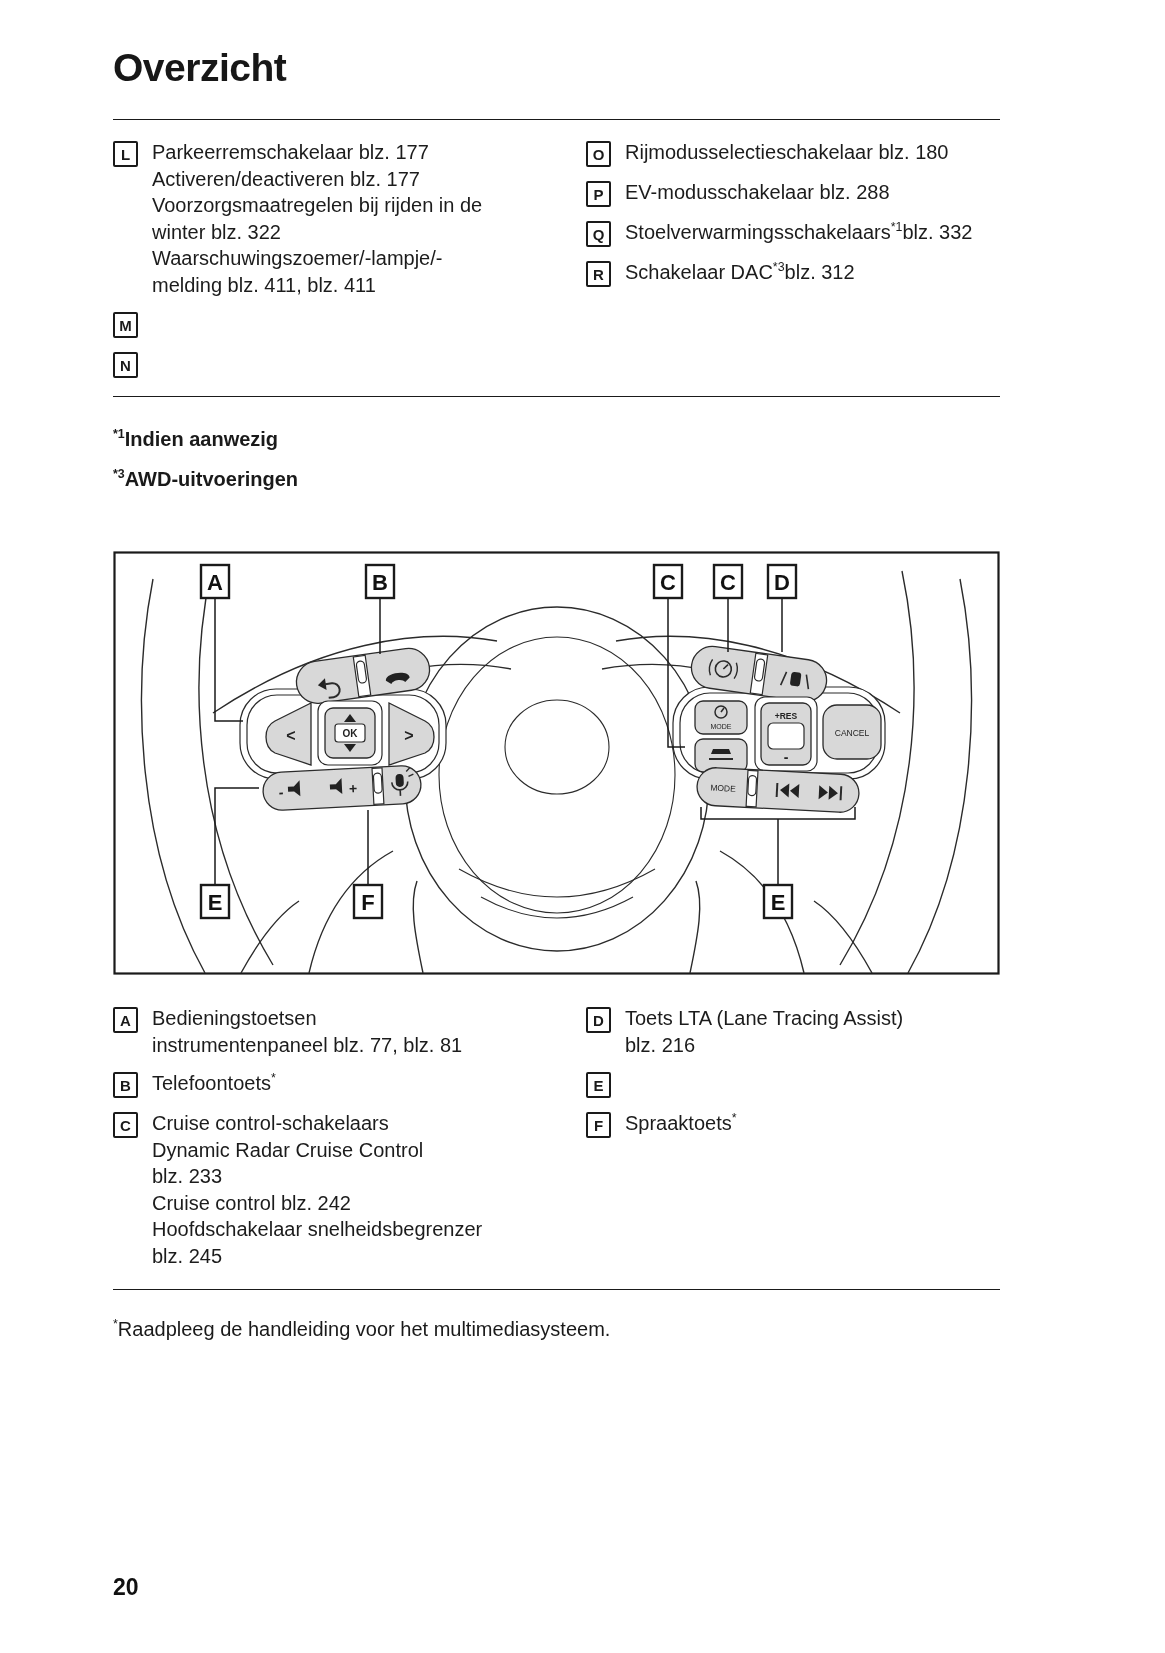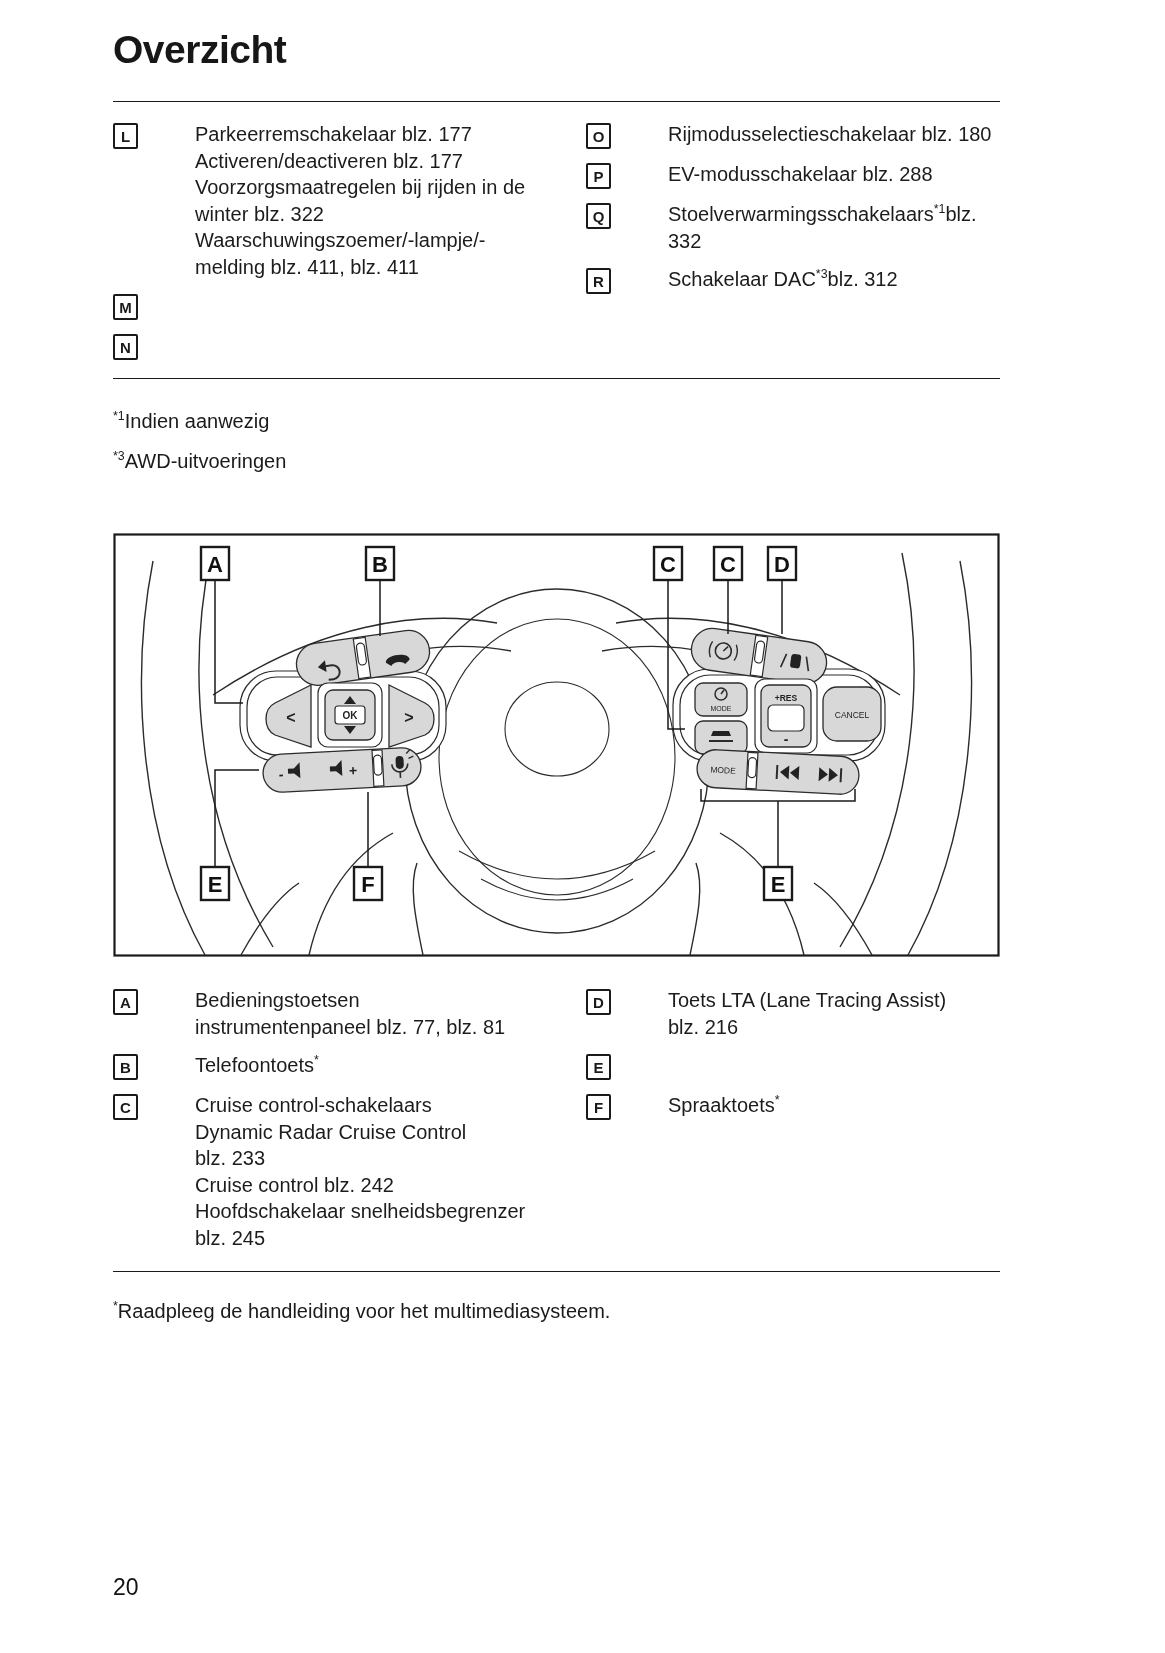--- a/index.html
+++ b/index.html
@@ -1,37 +1,37 @@
 <!DOCTYPE html>
 <html><head>
 <meta charset="utf-8">
 <style>
   html,body{margin:0;padding:0;background:#ffffff;}
   body{width:1165px;height:1653px;color:#1a1a1a;font-family:"Liberation Sans",sans-serif;}
-  .page{position:relative;width:1165px;height:1653px;box-sizing:border-box;padding:30px 165px 0 113px;overflow:hidden;}
+  .page{position:relative;width:1165px;height:1653px;box-sizing:border-box;padding:48px 165px 0 113px;overflow:hidden;}
   h1.title{margin:0;font-size:39px;line-height:1;font-weight:bold;letter-spacing:-0.5px;color:#171717;}
   .rule{border:none;border-top:1.7px solid #1a1a1a;margin:0;width:887px;}
   #rule1{margin-top:32px;}
   #rule2{margin-top:6px;}
   #rule3{margin-top:8px;}
   .two-col{display:flex;width:887px;}
   .col-left{width:473px;flex:none;}
   .col-right{flex:1;}
   #top-legend{margin-top:19px;}
   #bottom-legend{margin-top:26px;}
   .item{display:flex;gap:14px;margin-bottom:12px;align-items:flex-start;}
   .keybox{box-sizing:border-box;flex:none;width:25px;height:26px;border:2.2px solid #1a1a1a;border-radius:2px;
           display:flex;align-items:center;justify-content:center;font-size:15px;font-weight:bold;margin-top:2px;}
-  .itext{font-size:20px;line-height:26.5px;color:#1c1c1c;margin-left:43px;}
+  .itext{font-size:20px;line-height:26.5px;color:#1c1c1c;}
   sup{font-size:62%;line-height:0;vertical-align:super;}
-  .footnotes{margin-top:27px;}
+  .footnotes{margin-top:27px;font-weight:bold;}
   .footnotes p{margin:0 0 9px 0;font-size:20px;line-height:31px;}
   .diagram{margin-top:56px;width:887px;}
   .footnote-bottom{margin:24px 0 16px 0;font-size:20px;line-height:31px;}
-  .pageno{position:absolute;left:113px;top:1574px;font-size:23px;font-weight:normal;color:#111;}
+  .pageno{position:absolute;left:113px;top:1574px;font-size:23px;font-weight:bold;color:#111;}
   
   .frame{fill:#ffffff;stroke:#1a1a1a;stroke-width:2.2;}
   .ln{fill:none;stroke:#2b2b2b;stroke-width:1.4;}
   .lnt{fill:none;stroke:#2b2b2b;stroke-width:1.1;}
   .btn{fill:#d8d8d8;stroke:#2b2b2b;stroke-width:1.3;}
   .wht{fill:#ffffff;stroke:#2b2b2b;stroke-width:1.2;}
   .blk{fill:#222222;stroke:none;}
   .cal{fill:none;stroke:#1a1a1a;stroke-width:1.5;}
   .cbox{fill:#ffffff;stroke:#1a1a1a;stroke-width:2.4;}
   .clet{font-family:"Liberation Sans",sans-serif;font-size:22px;font-weight:bold;fill:#111;text-anchor:middle;}

